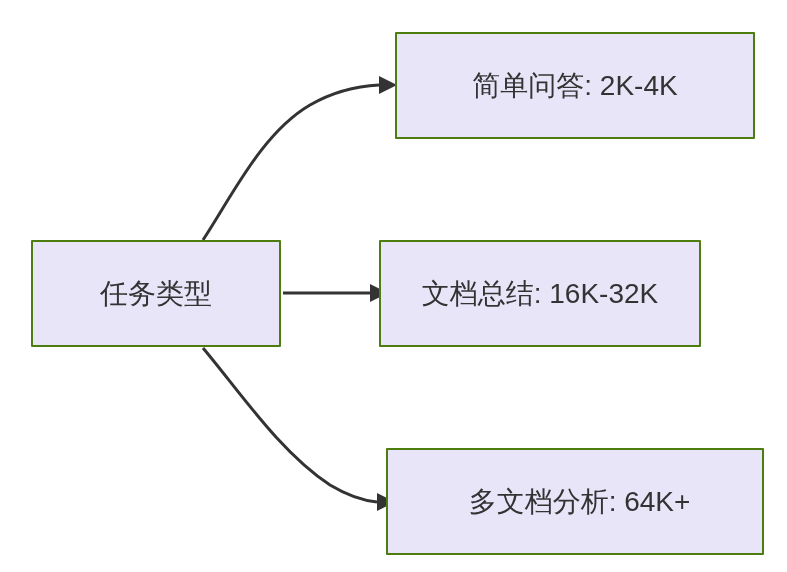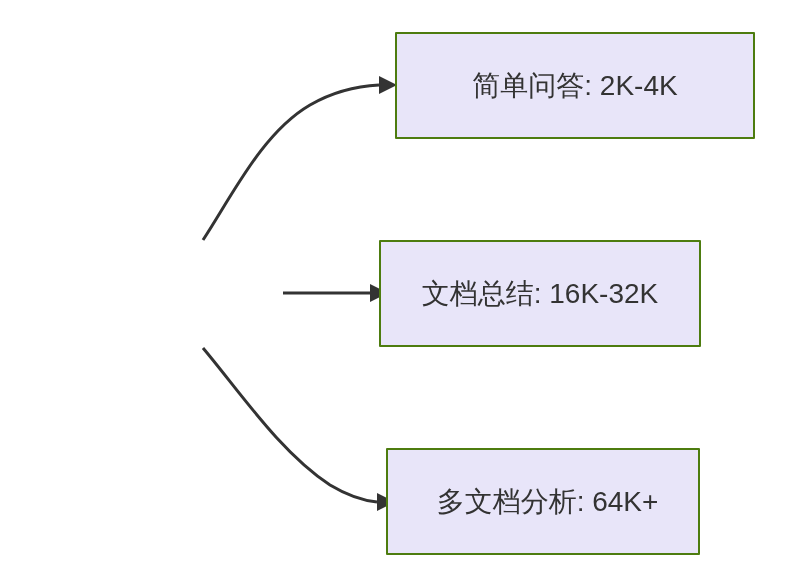--- a/index.html
+++ b/index.html
@@ -68,26 +68,29 @@
       <path class="edge-path" d="M 283,293 L 370,293"></path>
       <polygon class="arrow-head" points="370,284 388,293 370,302"></polygon>
     </g>
 
     <g>
       <path class="edge-path" d="M 203,348 C 240,392 280,452 330,485 C 350,497 367,501 377,502"></path>
       <polygon class="arrow-head" points="377,493 395,502 377,511"></polygon>
     </g>
   </svg>
 
+  <div class="node" style="left:31px; top:240px; width:250px; height:107px;">
+    <span class="node-label">任务类型</span>
+  </div>
 
   <div class="node" style="left:395px; top:32px; width:360px; height:107px;">
     <span class="node-label">简单问答: 2K-4K</span>
   </div>
 
   <div class="node" style="left:379px; top:240px; width:322px; height:107px;">
     <span class="node-label">文档总结: 16K-32K</span>
   </div>
 
-  <div class="node" style="left:386px; top:448px; width:314px; height:107px;padding-left:9px;">
+  <div class="node" style="left:386px; top:448px; width:378px; height:107px;padding-left:9px;">
     <span class="node-label">多文档分析: 64K+</span>
   </div>
 
 </div>
 
 </body></html>

